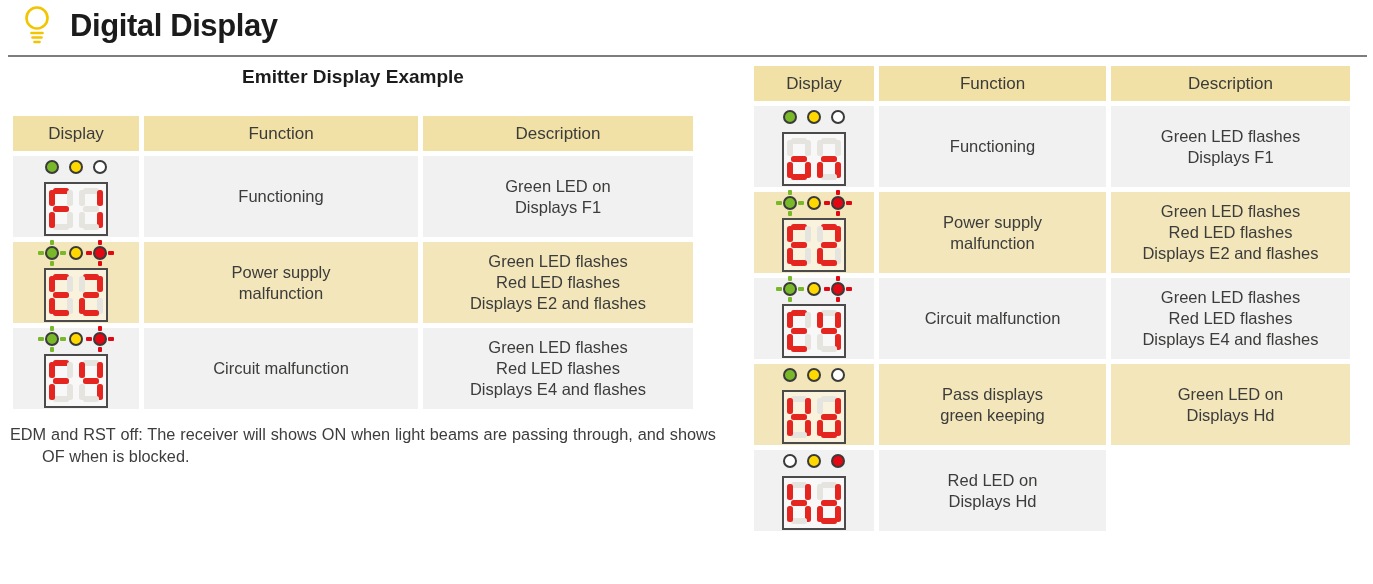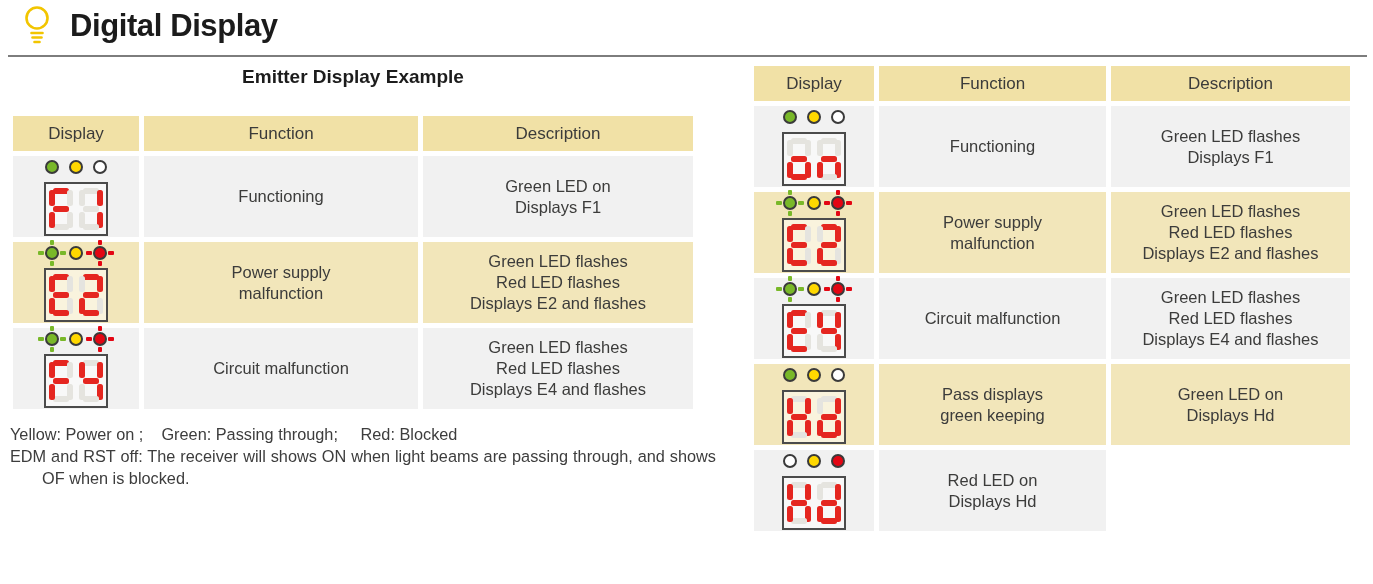--- a/index.html
+++ b/index.html
@@ -420,15 +420,14 @@
         </div>
         <div class="cell">
           <div class="line">Red LED on</div>
           <div class="line">Displays Hd</div>
         </div>
       </div>
     </div>
 </div>
 
 <div class="notes">
-  <p class="legend">Yellow: Power on ;    Green: Passing through;     Red: Blocked</p>
   <p>EDM and RST off: The receiver will shows ON when light beams are passing through, and shows OF when is blocked.</p>
 </div>
 
 </body></html>

